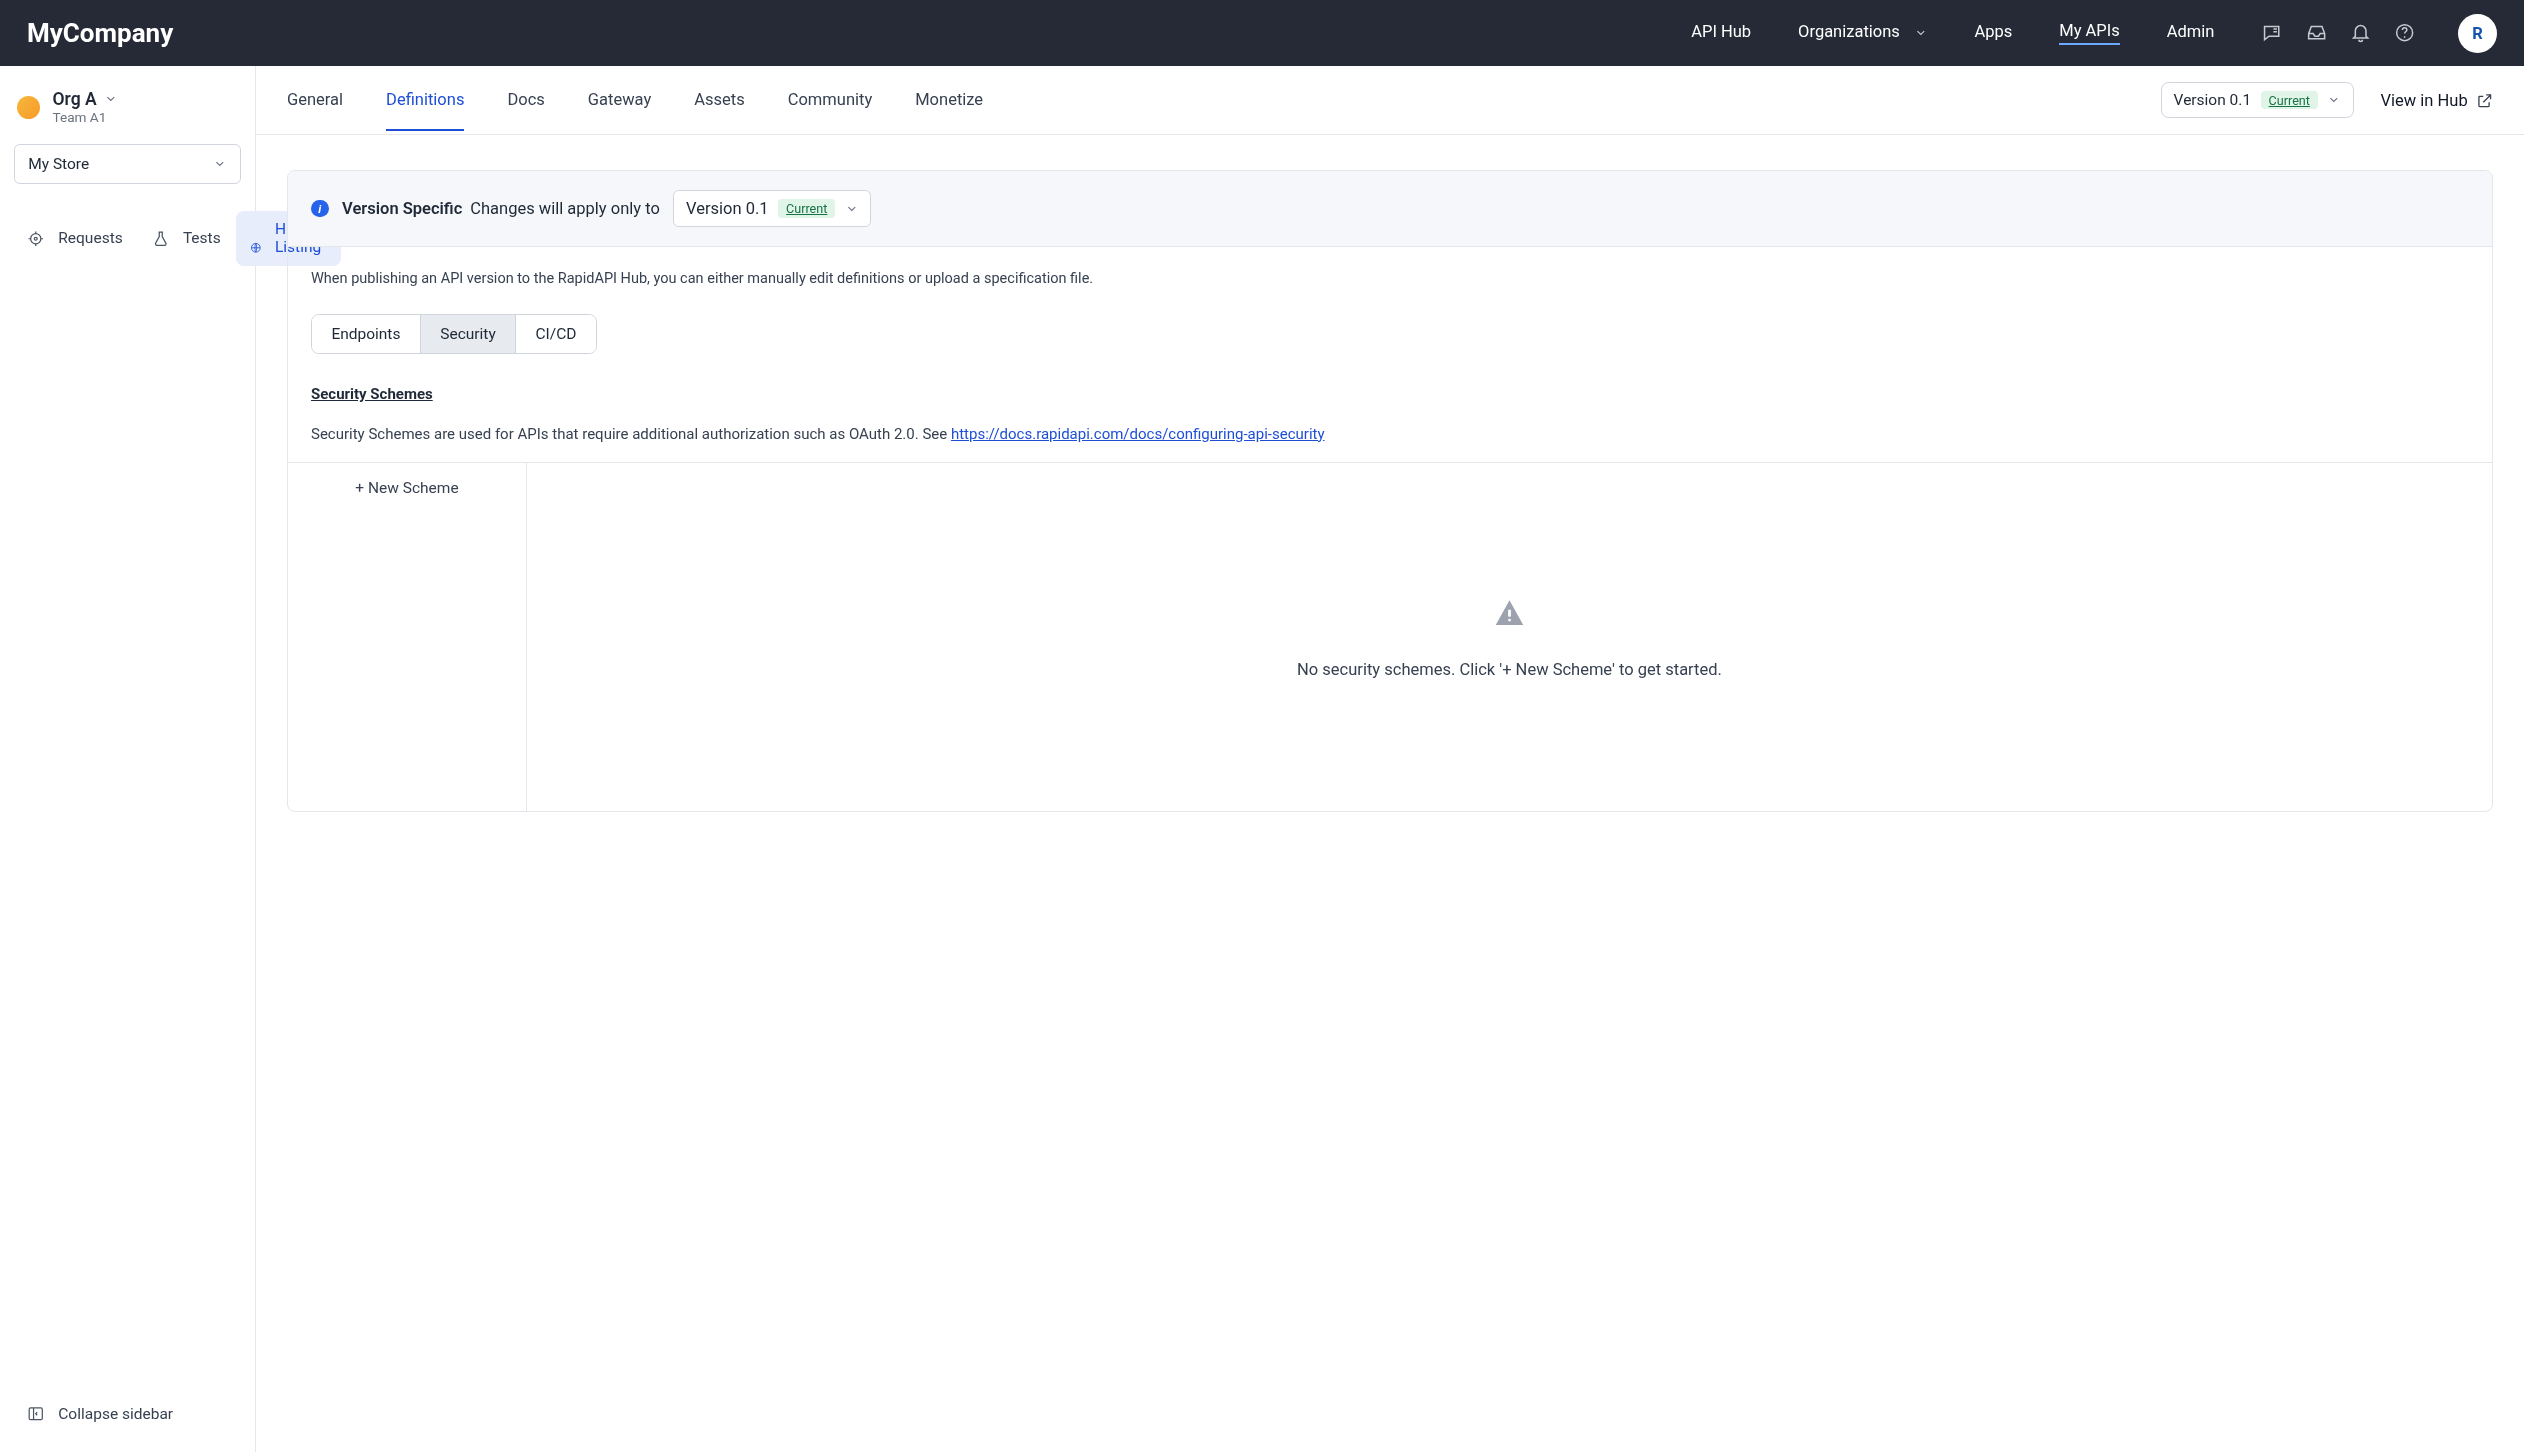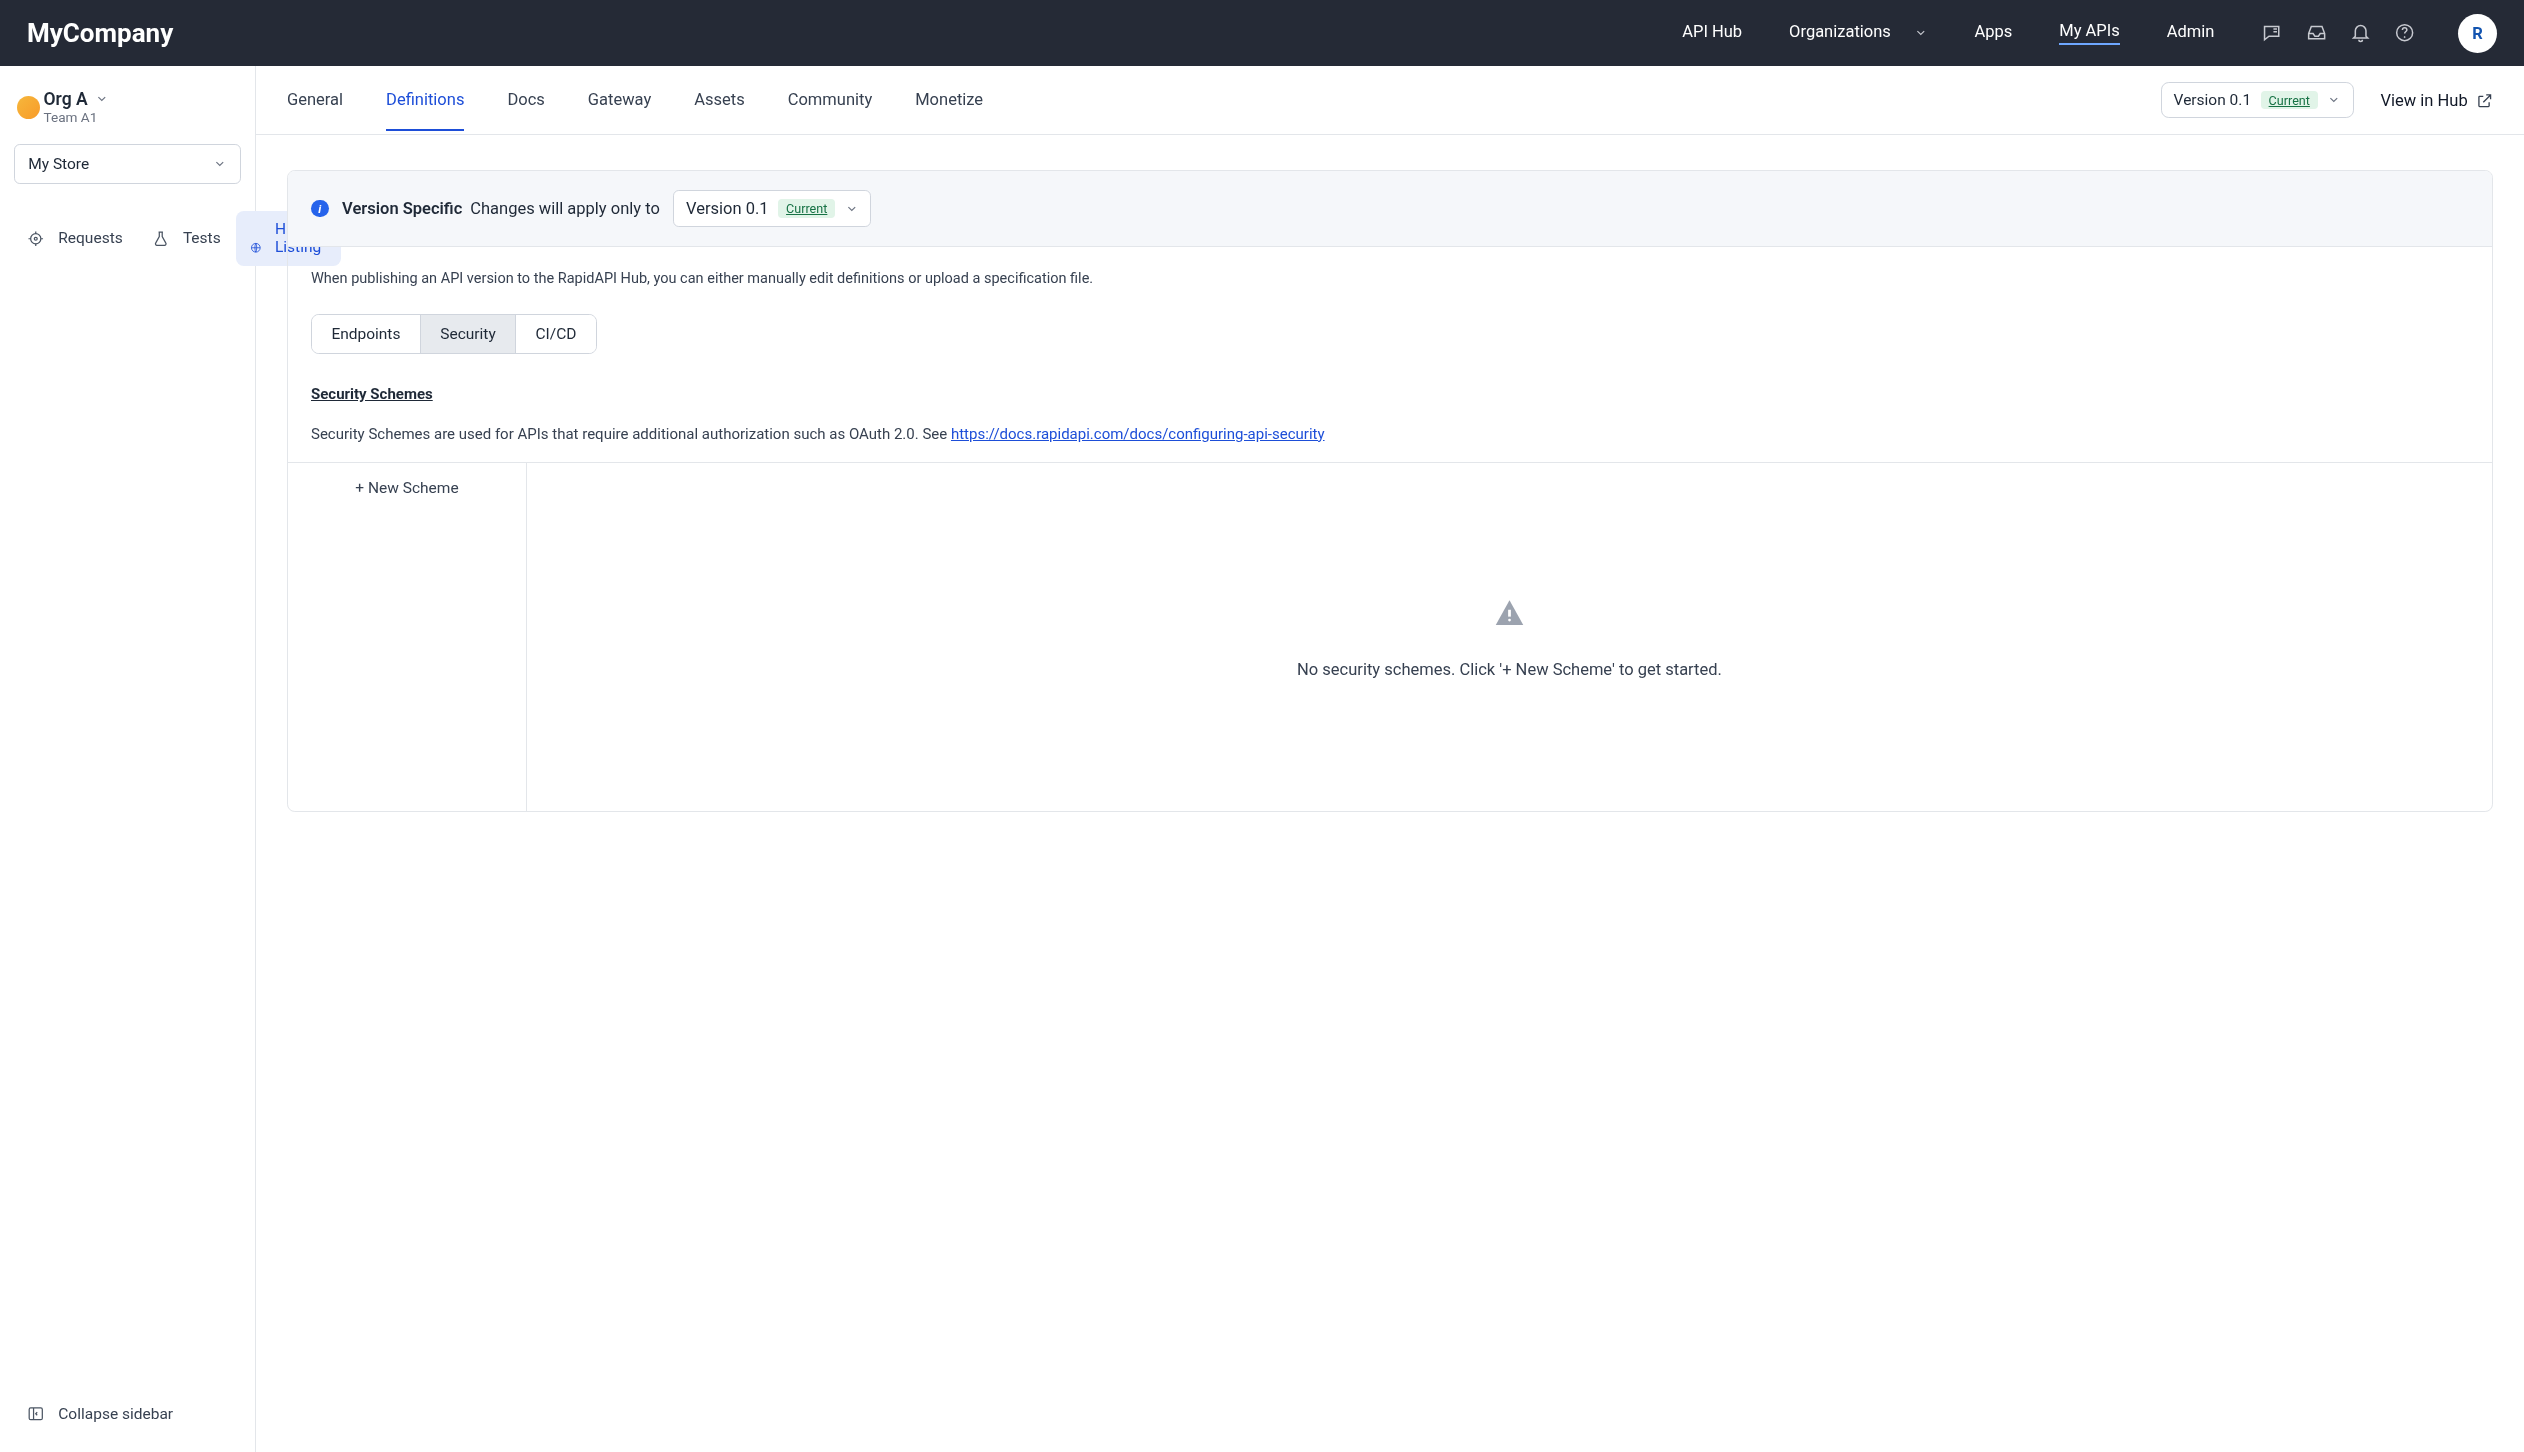--- a/index.html
+++ b/index.html
@@ -2,27 +2,27 @@
 <html><head>
 <meta charset="utf-8">
 <style>
 * { box-sizing: border-box; margin: 0; padding: 0; }
 body { font-family: -apple-system, BlinkMacSystemFont, "Segoe UI", Roboto, Helvetica, Arial, sans-serif; font-size: 15.5px; color: #1f2937; background: #fff; }
 .header { background: #252a36; height: 66px; display: flex; align-items: center; padding: 0 27px 0 27px; }
 .header .brand { color: #fff; font-size: 26px; font-weight: 700; }
 .header .nav { display: flex; margin-left: auto; gap: 47px; align-items: center; }
 .header .nav a { color: #fff; text-decoration: none; font-size: 16.5px; padding-bottom: 3.9px; }
 .header .nav a.active { border-bottom: 2.9px solid #6ea7ff; }
-.header .nav .dropdown-item { display: flex; align-items: center; gap: 23px; }
+.header .nav .dropdown-item { display: flex; align-items: center; gap: 14px; }
 .header .icons { display: flex; margin-left: 47px; gap: 23px; align-items: center; }
 .header .icons svg { width: 21.3px; height: 21.3px; stroke: #c7c9d0; fill: none; }
 .header .avatar { width: 39px; height: 39px; border-radius: 50%; background: #fff; display: flex; align-items: center; justify-content: center; color: #1354b0; font-weight: 700; font-size: 16.5px; margin-left: 19.4px; }
 .layout { display: flex; height: calc(100vh - 66px); min-height: 747px; }
 .sidebar { width: 256px; border-right: 1px solid #e3e6ea; display: flex; flex-direction: column; padding: 23px 13.6px 0 13.6px; }
-.org-header { display: flex; align-items: center; gap: 3px; padding: 0 3.9px 19.4px 3.9px; }
+.org-header { display: flex; align-items: center; gap: 12px; padding: 0 3.9px 19.4px 3.9px; }
 .org-avatar { width: 23px; height: 23px; border-radius: 50%; background: linear-gradient(135deg, #f6b73c, #f89b29); flex-shrink: 0; }
 .org-text .org-name { font-weight: 600; font-size: 17.5px; display: flex; align-items: center; gap: 7.8px; }
 .org-text .org-team { color: #6b7280; font-size: 13.6px; }
 .store-select { border: 1px solid #d0d5dd; border-radius: 5.8px; padding: 9.7px 13.6px; display: flex; align-items: center; justify-content: space-between; font-size: 15.5px; cursor: pointer; margin-bottom: 27px; }
 .sidebar-items { display: flex; flex-direction: row; gap: 1.9px; }
 .sidebar-item { display: flex; align-items: center; gap: 13.6px; padding: 9.7px 13.6px; border-radius: 7.8px; cursor: pointer; font-size: 15.5px; color: #374151; }
 .sidebar-item svg { width: 17.5px; height: 17.5px; stroke: #4b5563; fill: none; stroke-width: 1.7; }
 .sidebar-item.active { background: #e7edfb; color: #1d4ed8; align-items: flex-end; }
 .sidebar-item.active svg { stroke: #1d4ed8; }
 .collapse { margin-top: auto; margin-bottom: 19.4px; display: flex; align-items: center; gap: 13.6px; cursor: pointer; padding: 9.7px 13.6px; font-size: 15.5px; color: #374151; }

